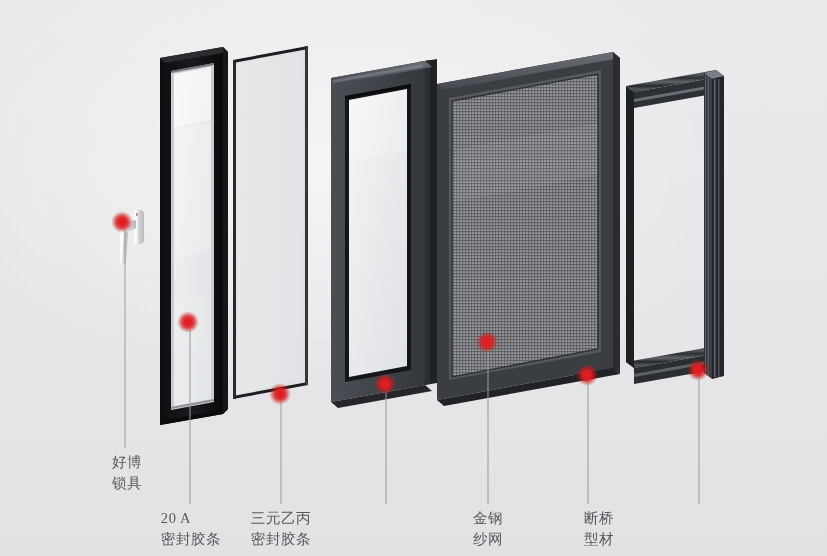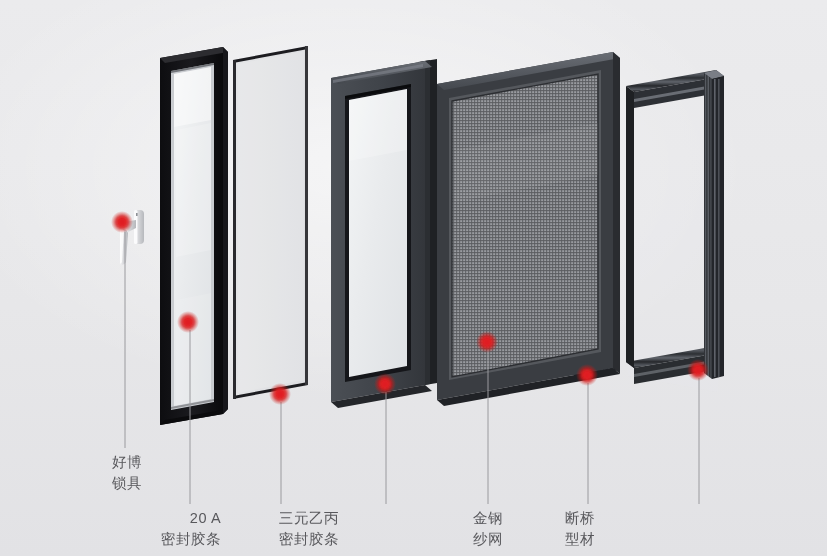--- a/index.html
+++ b/index.html
@@ -29,27 +29,28 @@
   #art {
     position: absolute;
     inset: 0;
   }
   .labels {
     position: absolute;
     inset: 0;
   }
   .label {
     position: absolute;
-    text-align: right;
+    text-align: left;
     color: #58585c;
     font-size: 14.5px;
     line-height: 21px;
     letter-spacing: 0.6px;
     white-space: nowrap;
     transform: translateX(-50%);
+    font-family: Liberation Serif, serif;
   }
   .label .ln { display: block; }
 </style>
 </head>
 <body>
 
 <div id="stage">
 
   <svg id="art" viewBox="0 0 827 556" width="827" height="556">
     <defs>
@@ -276,26 +277,26 @@
 
   <div class="labels" id="labels">
       <div class="label" style="left: 127px; top: 452px;">
         <span class="ln">好博</span>
         <span class="ln">锁具</span>
       </div>
       <div class="label" style="left: 191px; top: 508px;">
         <span class="ln">20 A</span>
         <span class="ln">密封胶条</span>
       </div>
-      <div class="label" style="left: 281px; top: 508px; margin-left: 28px;">
+      <div class="label" style="left: 281px; top: 508px;">
         <span class="ln">三元乙丙</span>
         <span class="ln">密封胶条</span>
       </div>
       <div class="label" style="left: 488px; top: 508px;">
         <span class="ln">金钢</span>
         <span class="ln">纱网</span>
       </div>
-      <div class="label" style="left: 580px; top: 508px;">
+      <div class="label" style="left: 599px; top: 508px;">
         <span class="ln">断桥</span>
         <span class="ln">型材</span>
       </div>
     </div>
 </div>
 
 </body></html>

